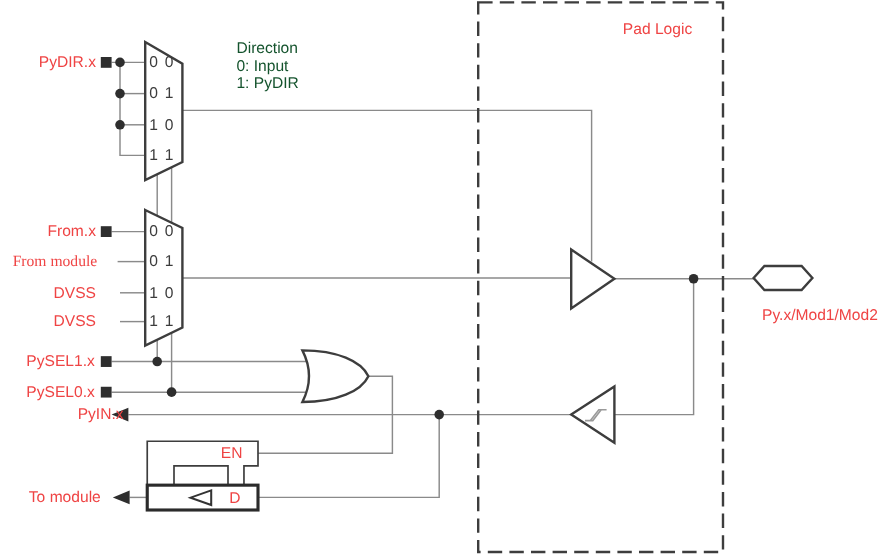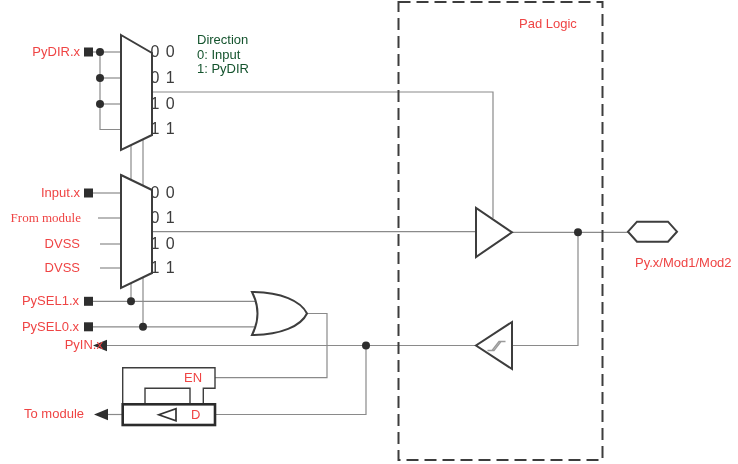--- a/index.html
+++ b/index.html
@@ -3,21 +3,21 @@
 <meta charset="utf-8">
 <style>
   html,body{margin:0;padding:0;background:#fff;}
   #stage{
     position:relative;width:738px;height:464px;background:#ffffff;overflow:hidden;
     font-family:"Liberation Sans", sans-serif;color:#3c3c3c;
   }
   #schematic-svg{position:absolute;left:0;top:0;width:738px;height:464px;}
   .lbl{position:absolute;font-size:13px;line-height:16px;white-space:nowrap;color:#ef4444;}
   .rlbl{text-align:right;}
-  .muxlbl{position:absolute;font-size:16px;line-height:16px;letter-spacing:1px;width:30px;text-align:center;color:#3c3c3c;padding-left:28px;}
+  .muxlbl{position:absolute;font-size:13px;line-height:16px;letter-spacing:1px;width:30px;text-align:center;color:#3c3c3c;}
   .note{position:absolute;font-size:13px;line-height:14.5px;color:#14532d;}
   .note div{white-space:nowrap;}
 </style>
 </head>
 <body>
 
 <div id="stage">
 
   <svg id="schematic-svg" viewBox="0 0 738 464" xmlns="http://www.w3.org/2000/svg">
 
@@ -75,21 +75,21 @@
       <circle cx="366" cy="345.5" r="4"></circle>
       <circle cx="578" cy="232.3" r="4"></circle>
       <path d="M93,345.5 L107,339.8 V351.2 Z"></path>
       <path d="M94,414.5 L108,408.8 V420.2 Z"></path>
     </g>
 
     <rect x="398.5" y="2" width="204" height="458" fill="none" stroke="#3d3d3d" stroke-width="2" stroke-dasharray="12 6"></rect>
   </svg>
 
   <span class="lbl rlbl" style="left:0;top:44px;width:80px;">PyDIR.x</span>
-  <span class="lbl rlbl" style="left:0;top:185px;width:80px;">Input.x</span>
+  <span class="lbl rlbl" style="left:0;top:185px;width:80px;">From.x</span>
   <span class="lbl rlbl" style="left:0;top:210px;width:81px;font-family:Liberation Serif, serif;">From module</span>
   <span class="lbl rlbl" style="left:0;top:236px;width:80px;">DVSS</span>
   <span class="lbl rlbl" style="left:0;top:260px;width:80px;">DVSS</span>
   <span class="lbl rlbl" style="left:0;top:293px;width:79px;">PySEL1.x</span>
   <span class="lbl rlbl" style="left:0;top:319px;width:79px;">PySEL0.x</span>
   <span class="lbl rlbl" style="left:0;top:337px;width:79px;padding-left:24px;">PyIN.x</span>
   <span class="lbl rlbl" style="left:0;top:406px;width:84px;">To module</span>
 
   <span class="muxlbl" style="left:120px;top:44px;">0 0</span>
   <span class="muxlbl" style="left:120px;top:70px;">0 1</span>

